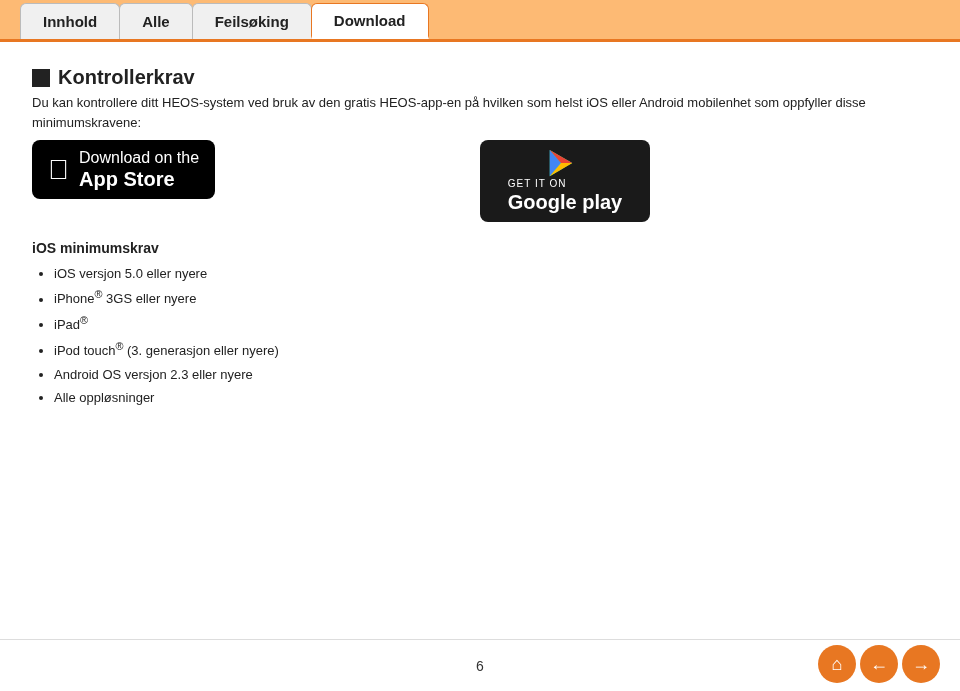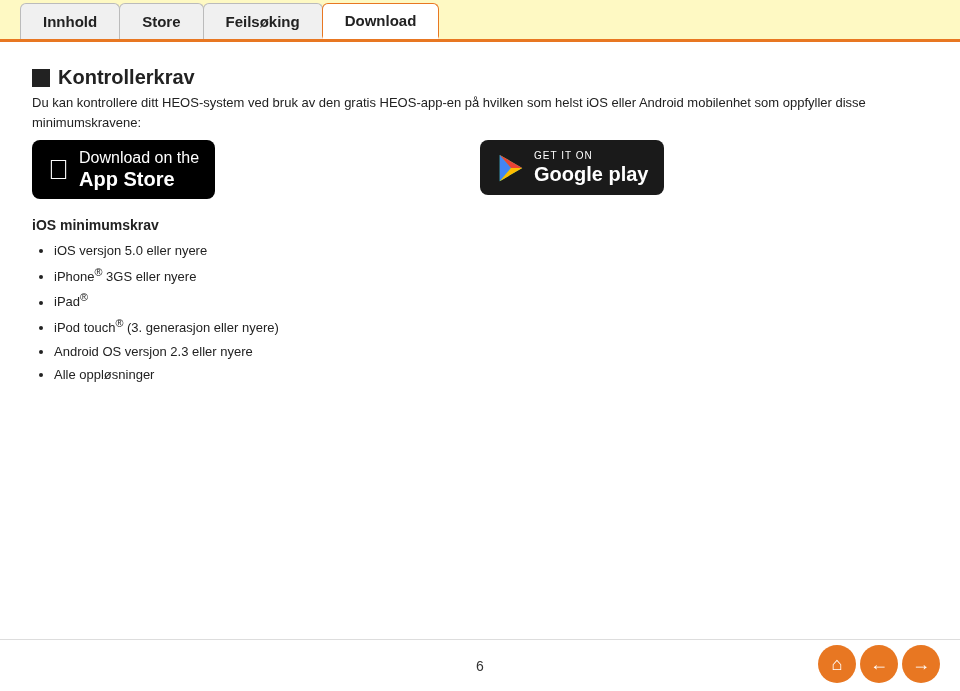--- a/index.html
+++ b/index.html
@@ -12,21 +12,21 @@
       width: 960px;
       min-height: 691px;
       position: relative;
     }
 
     
     .tab-nav {
       display: flex;
       align-items: flex-end;
       padding-left: 20px;
-      background: #fef9c3;
+      background: #fdba74;
       border-bottom: 3px solid #e87722;
       height: 42px;
     }
 
     .tab {
       display: flex;
       align-items: center;
       justify-content: center;
       padding: 6px 22px;
       margin-right: -1px;
@@ -131,20 +131,21 @@
       display: inline-flex;
       align-items: center;
       background: #1a1a1a;
       border-radius: 8px;
       padding: 8px 16px;
       color: #fff;
       text-decoration: none;
       min-width: 170px;
       min-height: 55px;
       cursor: pointer;
+      flex-direction: column;
     }
 
     .googleplay-badge .badge-text-top {
       font-size: 10px;
       display: block;
       line-height: 1.2;
       letter-spacing: 1px;
     }
 
     .googleplay-badge .badge-text-main {
@@ -243,21 +244,21 @@
     }
   </style>
 </head>
 <body>
 
 <nav class="tab-nav">
   <div class="tab">
     <span>Innhold</span>
   </div>
   <div class="tab">
-    <span>Store</span>
+    <span>Alle</span>
   </div>
   <div class="tab">
     <span>Feilsøking</span>
   </div>
   <div class="tab active">
     <span>Download</span>
   </div>
 </nav>
 
 <div class="main-content">

